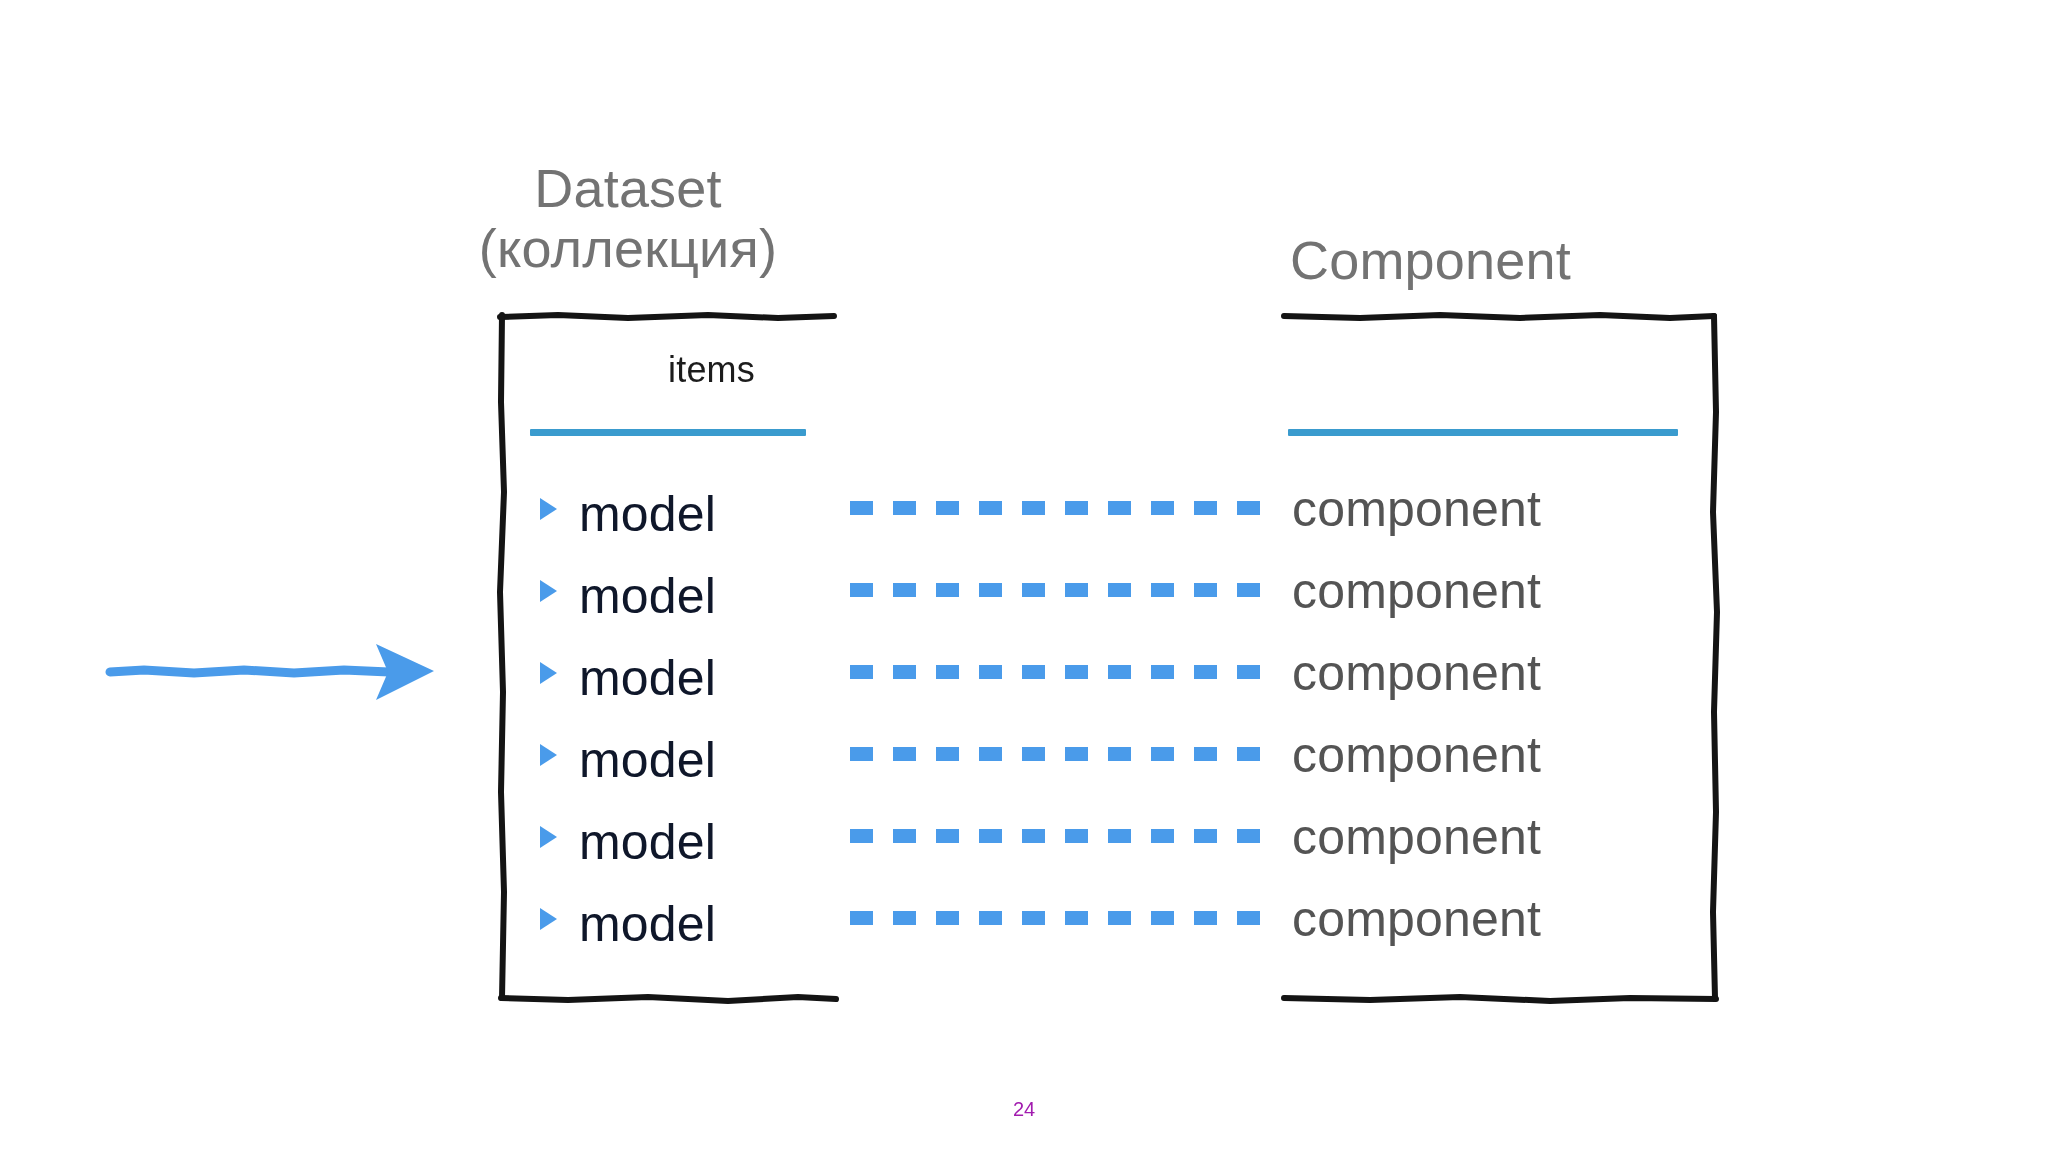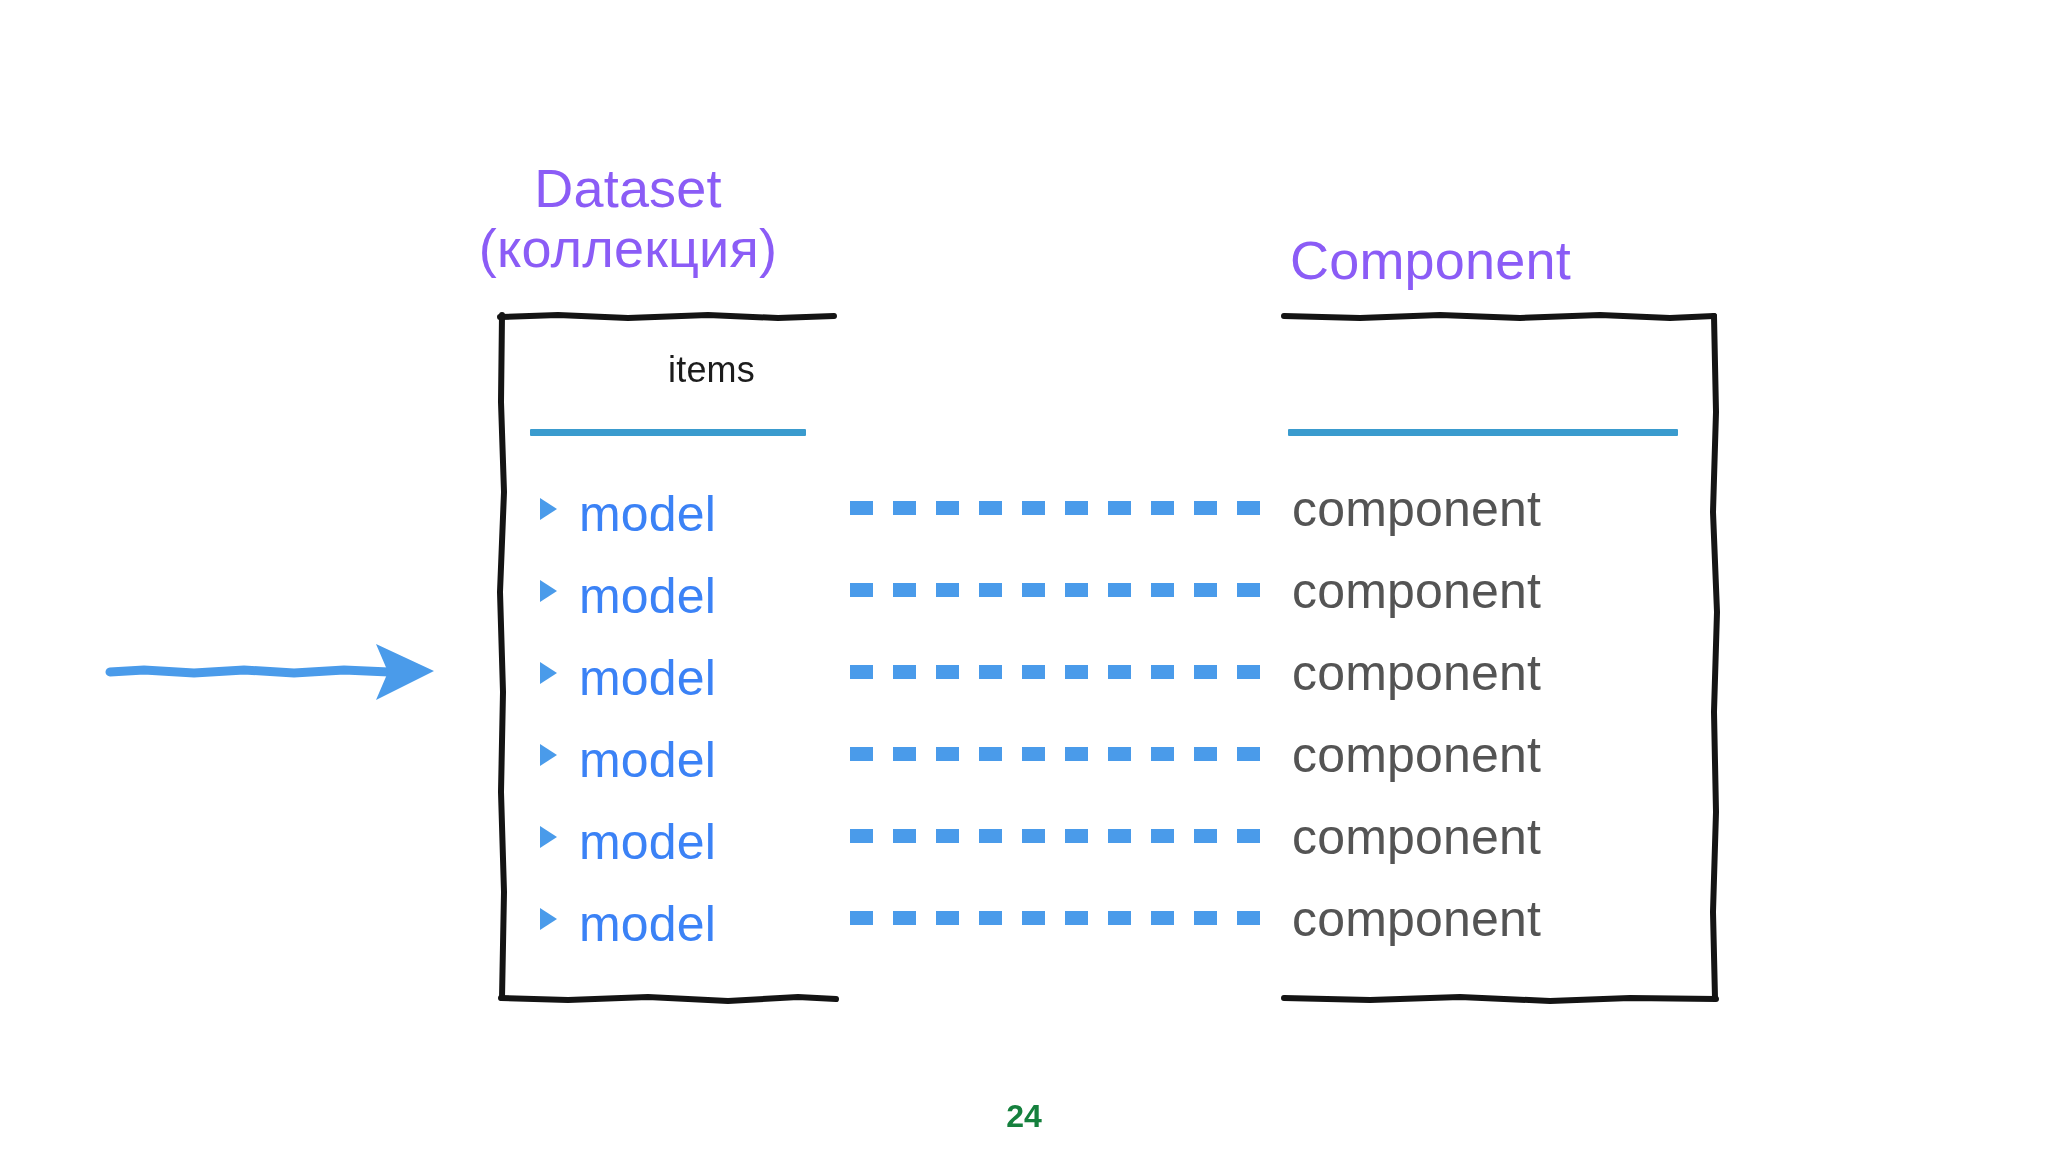--- a/index.html
+++ b/index.html
@@ -18,21 +18,21 @@
 
   .slide {
     position: absolute;
     inset: 0;
     background: #ffffff;
   }
 
   
   .heading {
     position: absolute;
-    color: #8b5cf6;
+    color: #737373;
     font-size: 54px;
     font-weight: 400;
     line-height: 1.12;
     letter-spacing: 0.2px;
     white-space: pre-line;
     text-align: center;
   }
   #dataset-heading {
     left: 468px;
     top: 158px;
@@ -105,21 +105,21 @@
   .disclosure-triangle {
     width: 0;
     height: 0;
     border-left: 17px solid #4a9bea;
     border-top: 11px solid transparent;
     border-bottom: 11px solid transparent;
     margin-right: 22px;
     flex: none;
   }
   .item-label {
-    color: #3b82f6;
+    color: #0f172a;
     font-size: 50px;
     font-weight: 400;
     letter-spacing: 0.2px;
     white-space: nowrap;
     margin-top: 9px;
   }
   .row-right {
     position: absolute;
     left: 1292px;
     top: 0;
@@ -164,23 +164,23 @@
   }
   #pointer-arrow svg { display: block; overflow: visible; }
 
   
   #page-number {
     position: absolute;
     left: 0;
     top: 1098px;
     width: 2048px;
     text-align: center;
-    color: #15803d;
-    font-size: 32px;
-    font-weight: 700;
+    color: #a21caf;
+    font-size: 20px;
+    font-weight: 400;
   }
 </style>
 </head>
 <body>
 
 <div class="slide">
 
   <div class="heading" id="dataset-heading">Dataset
 (коллекция)</div>
 

